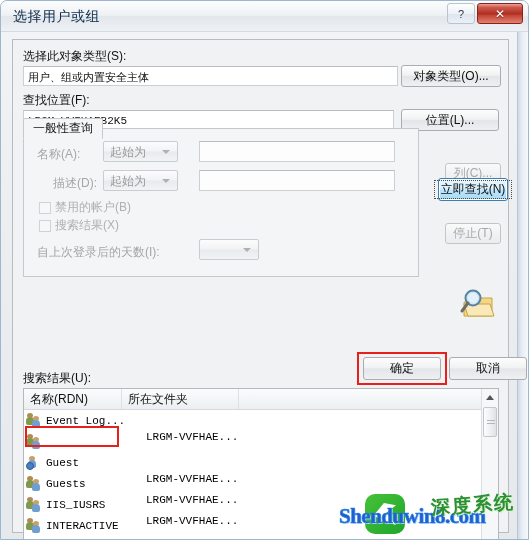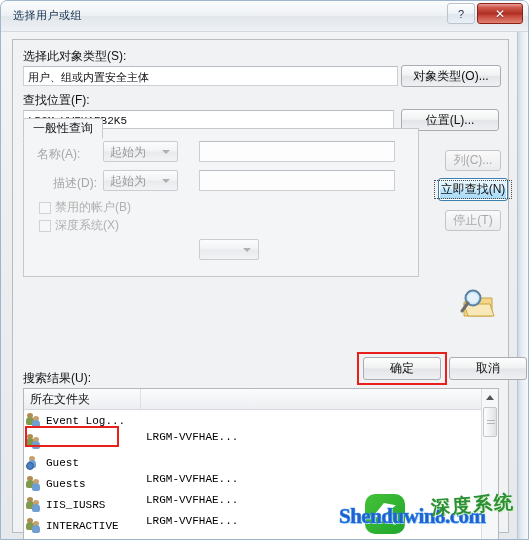--- a/index.html
+++ b/index.html
@@ -23,21 +23,21 @@
   
   #titlebar {
     position: absolute; left: 0; top: 0;
     width: 529px; height: 31px;
     background: linear-gradient(to bottom, #fbfcfd 0%, #eef1f4 48%, #e2e7ec 52%, #eef1f5 100%);
     border-bottom: 1px solid #d3dae1;
     border-radius: 6px 6px 0 0;
   }
   #title-text {
     position: absolute; left: 12px; top: 7px;
-    font-size: 11px; color: #0b2a4a;
+    font-size: 14px; color: #0b2a4a;
     letter-spacing: .5px;
     white-space: nowrap;
   }
   .sysbtn {
     position: absolute; top: 2px;
     height: 21px;
     border: 1px solid #b9c4cf;
     border-radius: 3px;
     display: flex; align-items: center; justify-content: center;
     font-size: 11px; color: #2b3a4a;
@@ -88,21 +88,21 @@
     position: absolute;
     background: linear-gradient(to bottom, #fdfdfd 0%, #f1f2f3 46%, #e3e5e8 52%, #eff0f2 100%);
     border: 1px solid #a9adb2;
     border-radius: 3px;
     font-size: 12px; color: #101010;
     display: flex; align-items: center; justify-content: center;
     white-space: nowrap;
     cursor: default;
   }
   .btn.disabled { color: #a9a9a9; border-color: #c3c6c9;
-    background: linear-gradient(to bottom, #fafafa 0%, #f1f2f3 50%, #ebecee 100%); }
+    background: linear-gradient(to bottom, #fafafa 0%, #f1f2f3 50%, #ebecee 100%); margin-top: 13px; }
   .btn.focused {
     border: 1px solid #3c7fb1;
     background: linear-gradient(to bottom, #eaf6fd 0%, #d9f0fc 46%, #bee6fd 52%, #a7d9f5 100%);
     box-shadow: 0 0 0 1px #ffffff inset;
   }
   .btn.focused .inner {
     border: 1px dotted #4a4a4a;
     padding: 0 6px;
   }
 
@@ -345,23 +345,24 @@
       <span class="arrow"></span>
     </div>
     <div class="tbox empty" style="left:186px; top:130px; width:196px; height:21px;"></div>
 
     <div class="chk" style="left:26px; top:159px;">
       <span class="box"></span>
       <span>禁用的帐户(B)</span>
     </div>
     <div class="chk" style="left:26px; top:177px;">
       <span class="box"></span>
-      <span>深度系统(X)</span>
-    </div>
-
+      <span>搜索结果(X)</span>
+    </div>
+
+    <div class="lbl lbl-dim" style="left:24px; top:204px;">自上次登录后的天数(I):</div>
     <div class="combo" style="left:186px; top:199px; width:60px; height:21px;">
       <span></span>
       <span class="arrow"></span>
     </div>
 
     <div class="btn disabled" style="left:432px; top:110px; width:56px; height:21px;">列(C)...</div>
     <div class="btn focused" style="left:425px; top:138px; width:70px; height:23px;">
       <span class="inner">立即查找(N)</span>
     </div>
     <div class="btn disabled" style="left:432px; top:170px; width:56px; height:21px;">停止(T)</div>
@@ -377,20 +378,21 @@
     </div>
 
     <div class="btn" style="left:350px; top:317px; width:78px; height:23px;">确定</div>
     <div class="btn" style="left:436px; top:317px; width:78px; height:23px;">取消</div>
     <div class="annot" style="left:344px; top:312px; width:90px; height:33px;"></div>
 
     <div id="results-label">搜索结果(U):</div>
 
     <div id="listview">
       <div id="list-header">
+        <div class="col-head" id="col-name">名称(RDN)</div>
         <div class="col-head" id="col-folder">所在文件夹</div>
         <div class="col-head" id="col-rest"></div>
       </div>
       <div id="list-body">
           <div class="row">
             <div class="ricon">
               <div class="ic">
                 <div class="p1">
                   <div class="head"></div>
                   <div class="body"></div>

